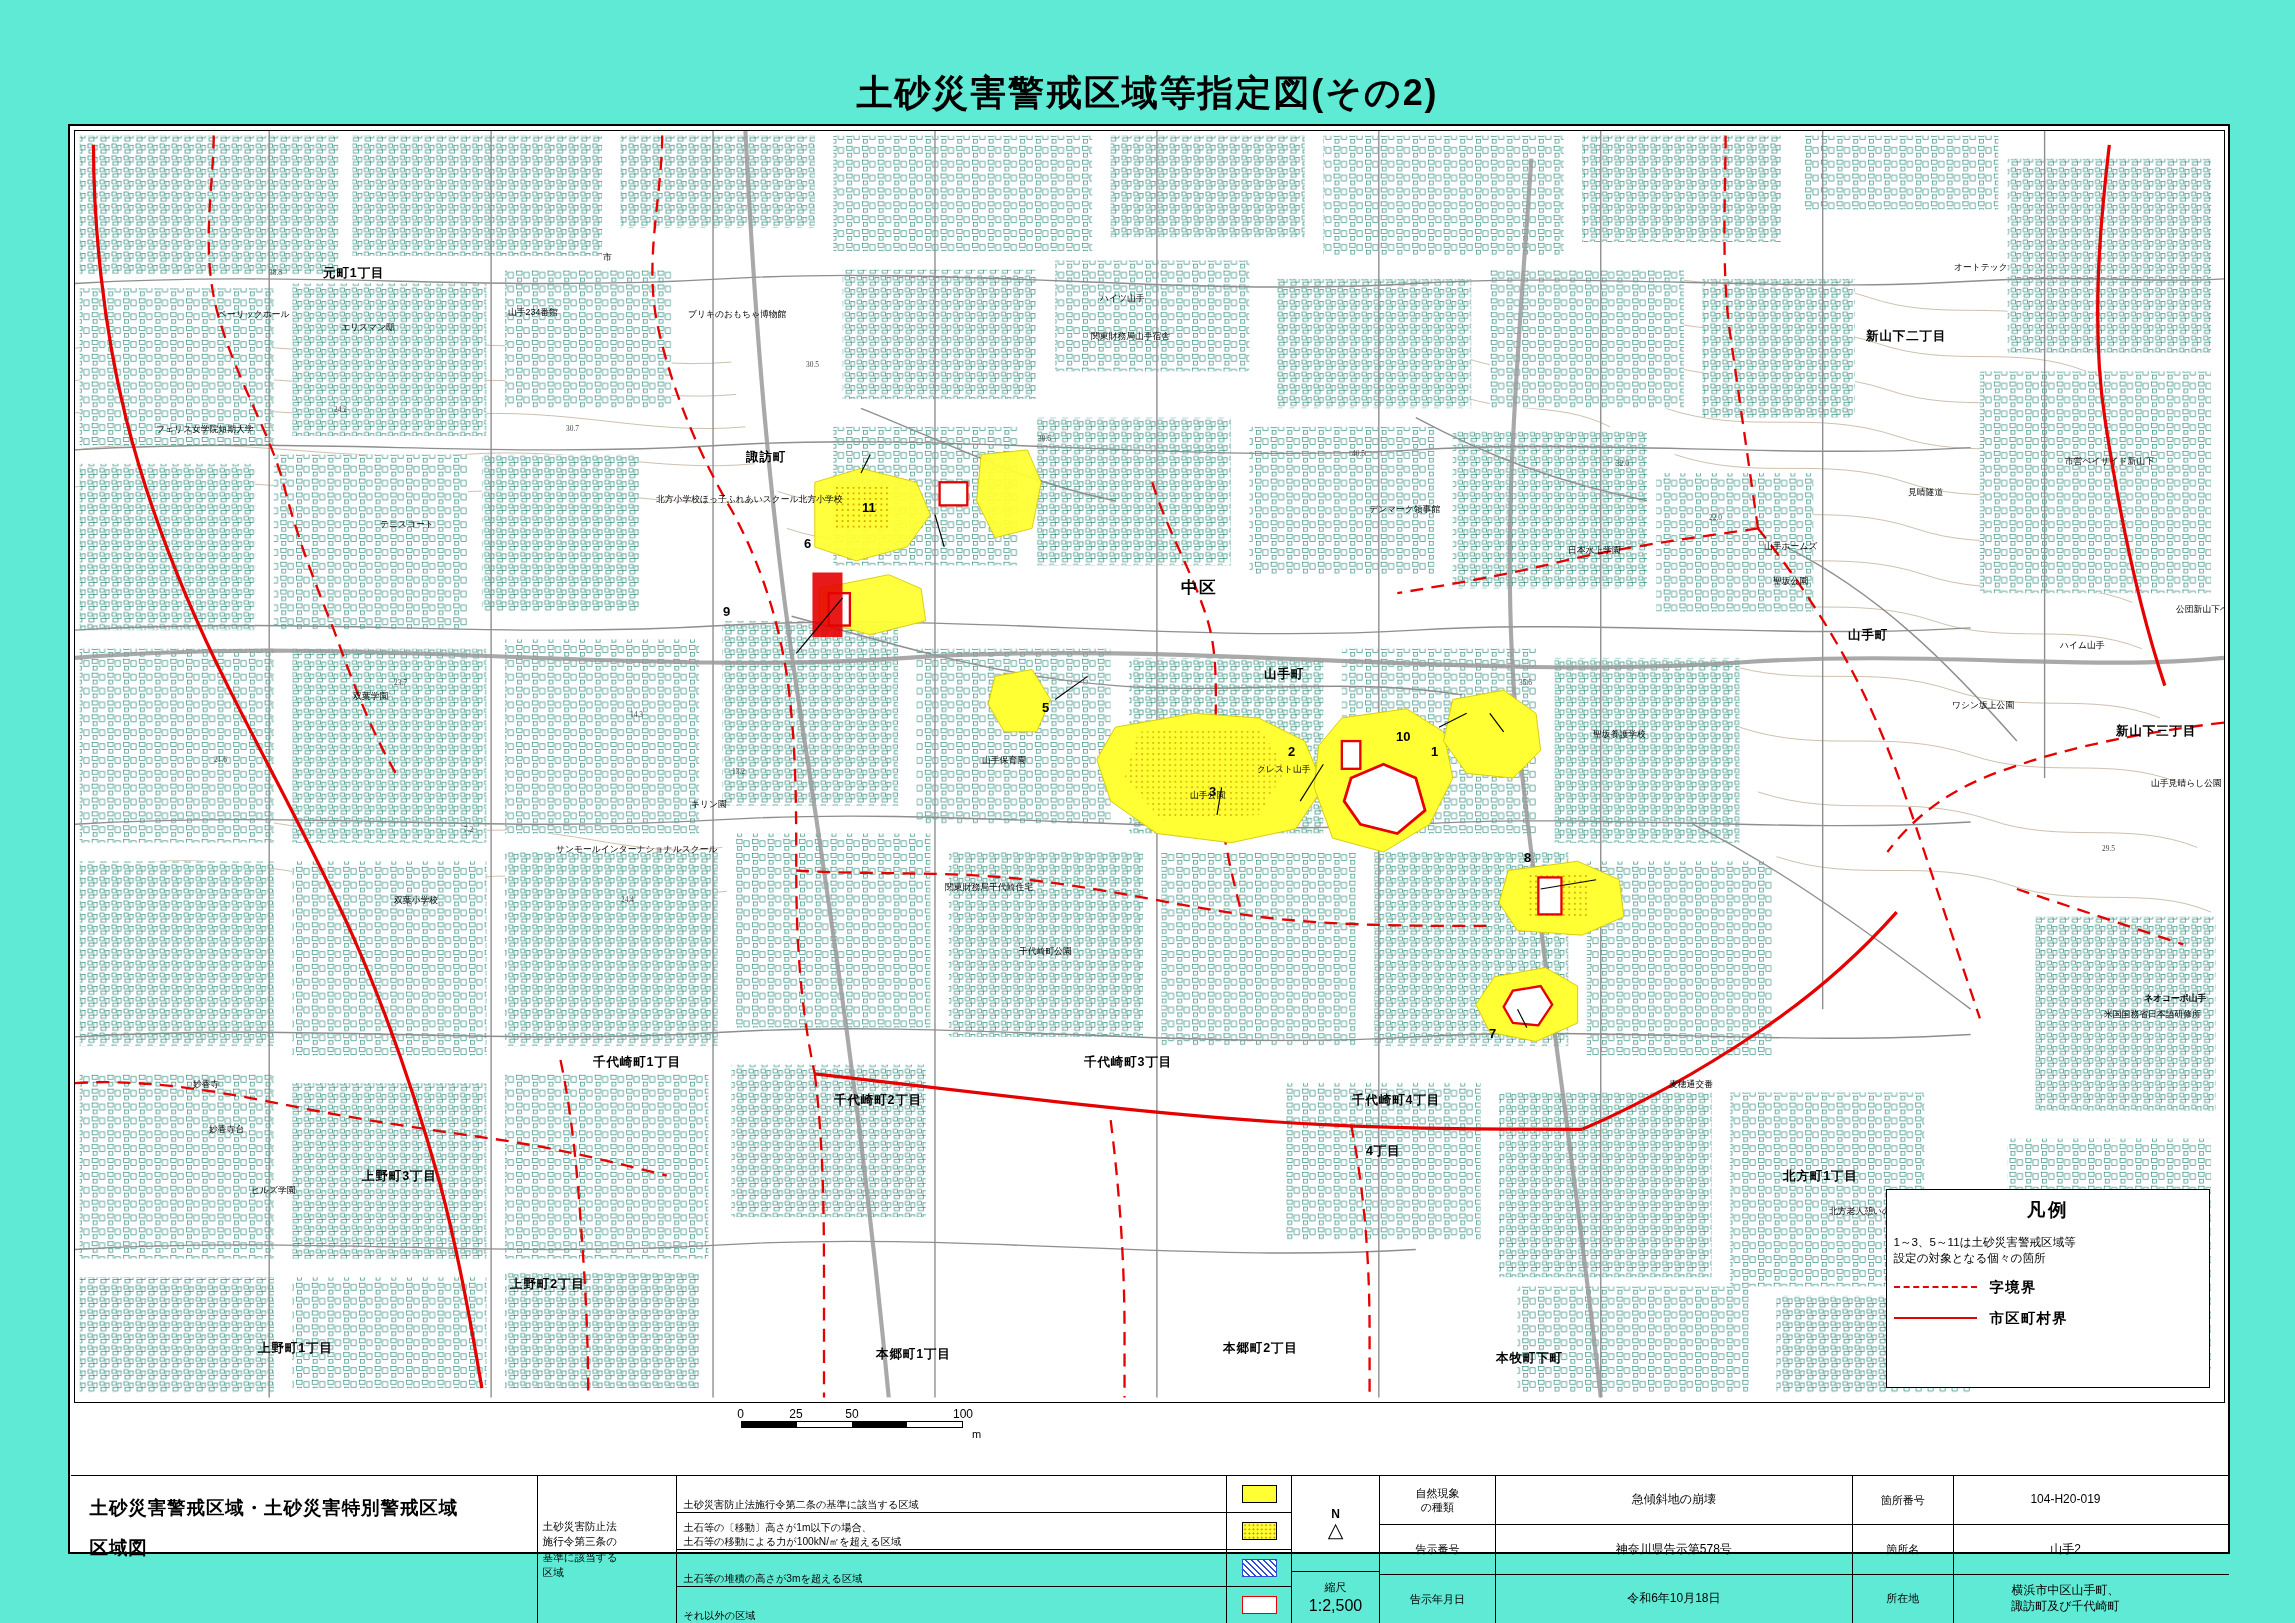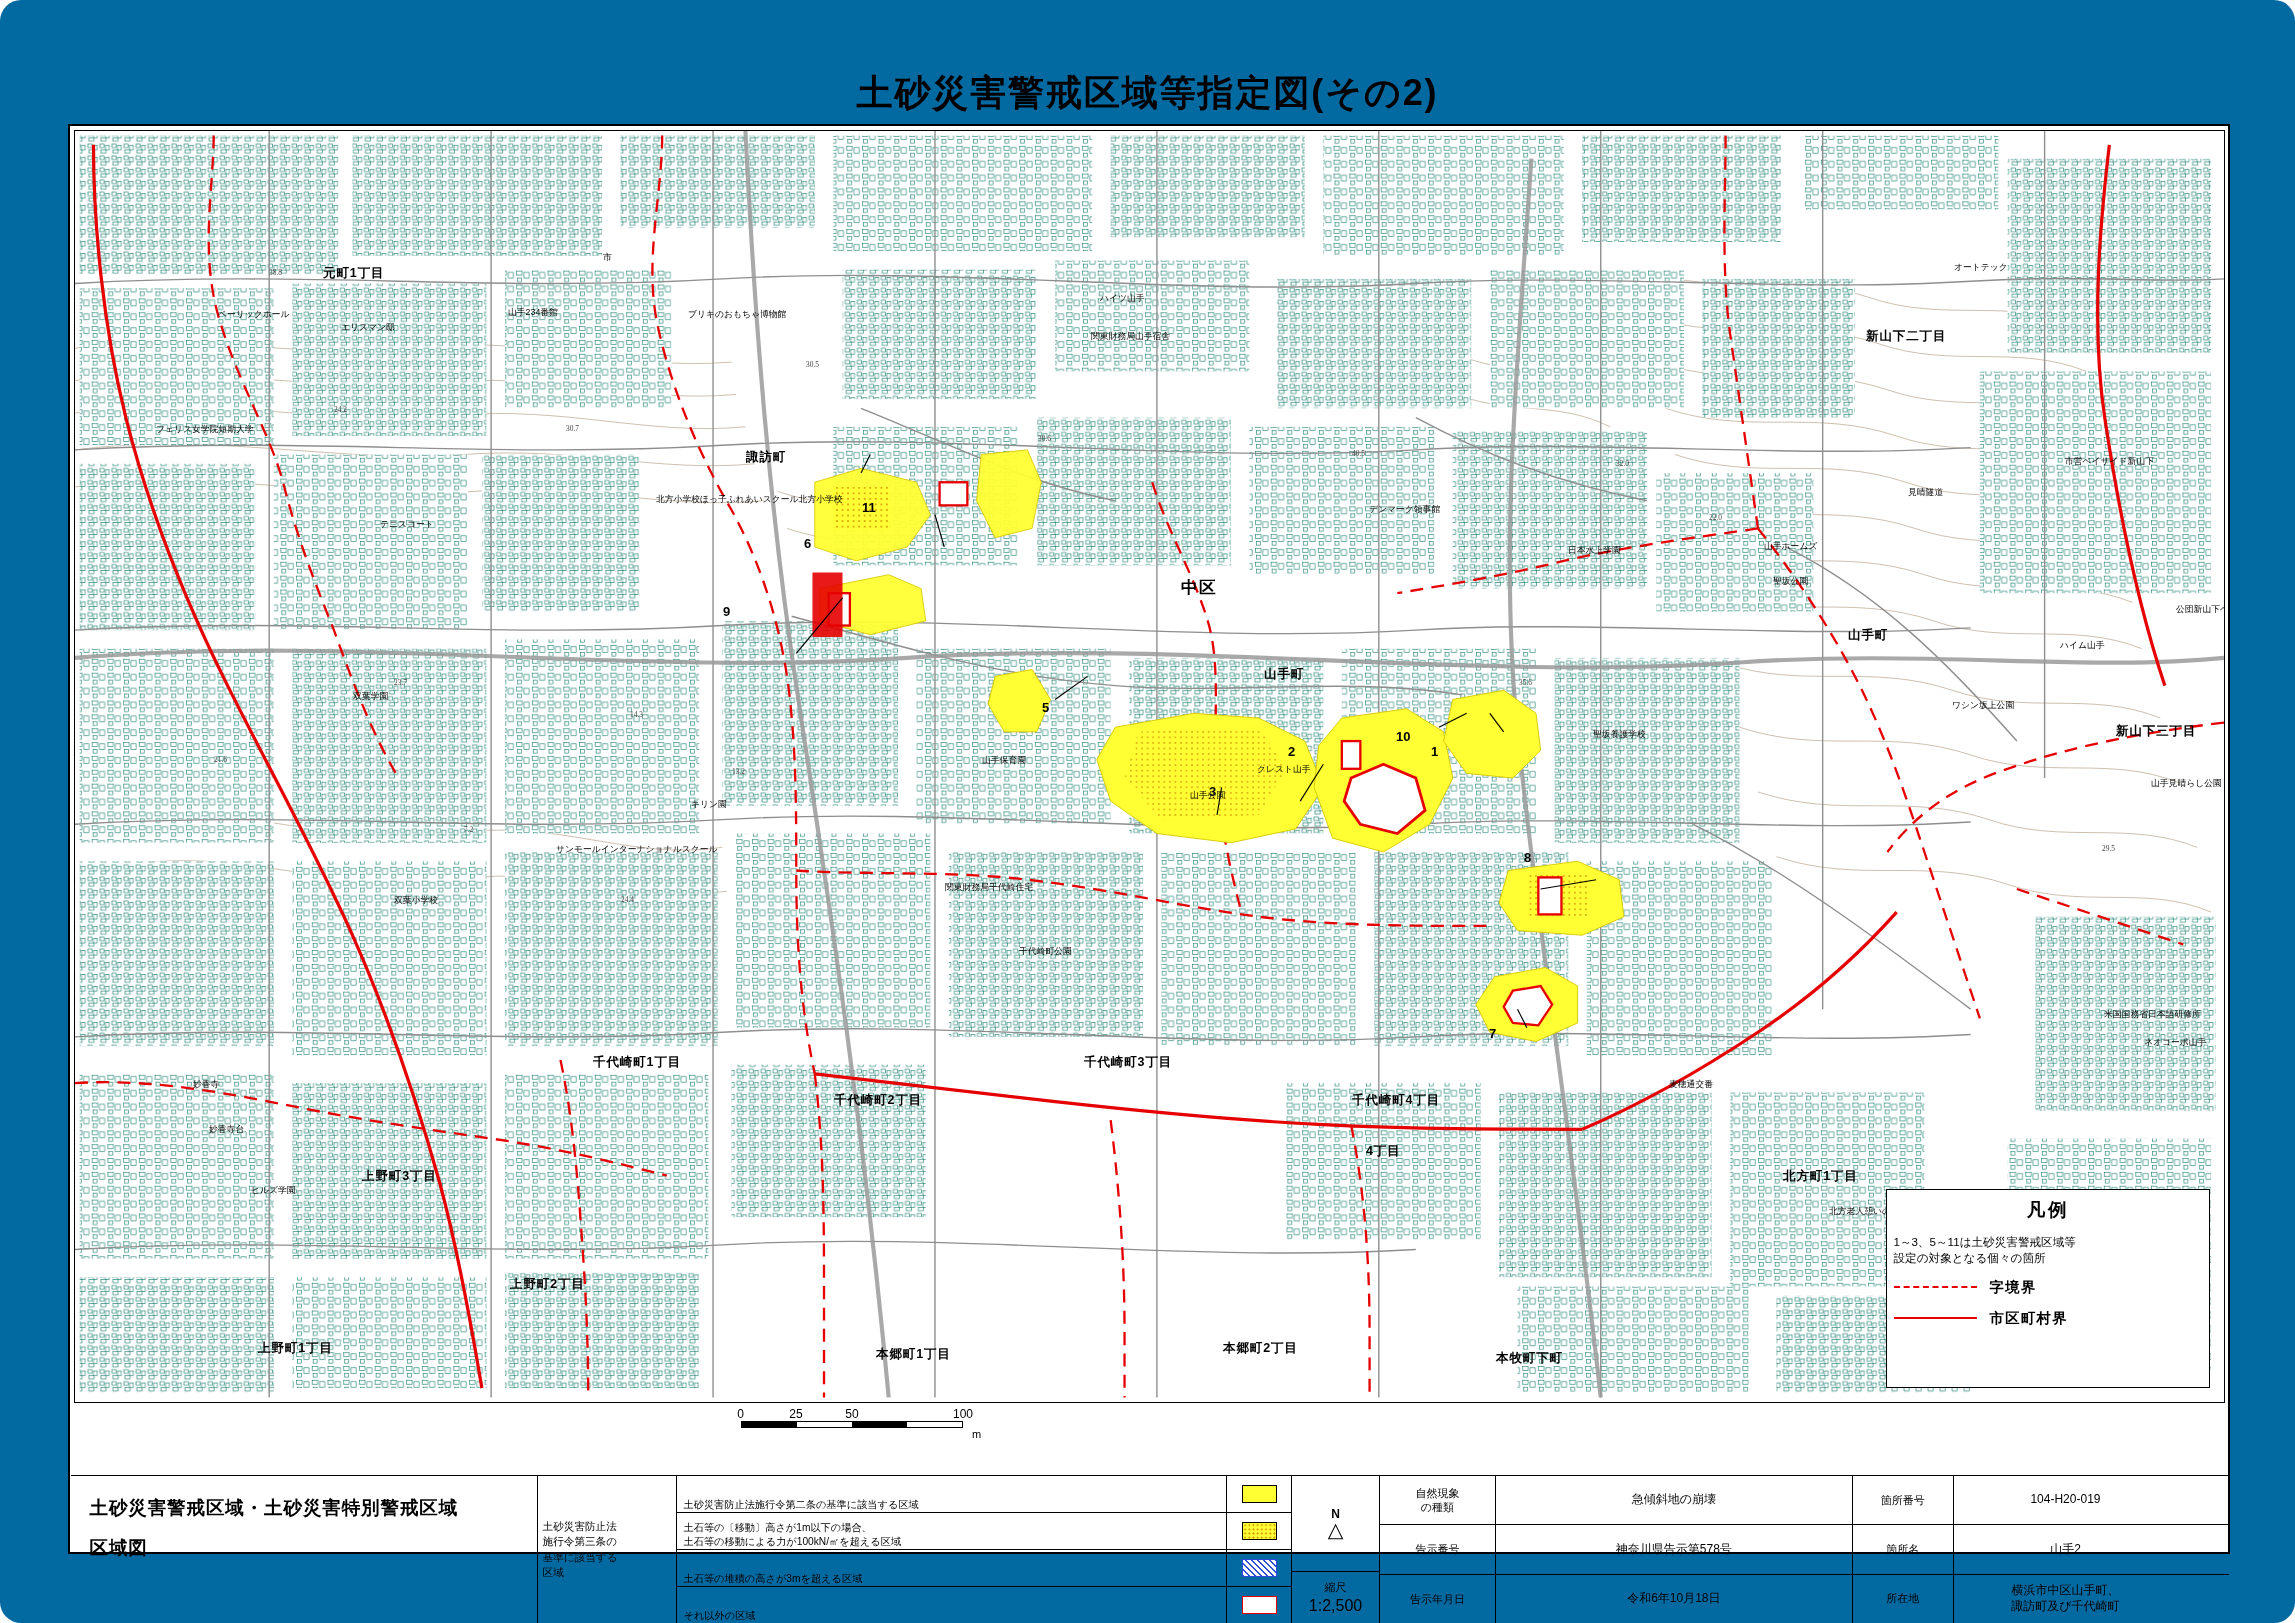--- a/index.html
+++ b/index.html
@@ -1,17 +1,17 @@
 <!DOCTYPE html>
 <html style="font-size:7.4px"><head>
 <meta charset="utf-8">
 <style>
   html,body{margin:0;padding:0;background:#ffffff;}
   body{font-family:"Liberation Sans","DejaVu Sans",sans-serif;color:#000;}
-  #page{position:relative;width:2295px;height:1623px;background:#0369a1;overflow:hidden;border-radius:21px;}
+  #page{position:relative;width:2295px;height:1623px;background:#5eead4;overflow:hidden;}
 
   
   #map-title{
     position:absolute;left:0;top:69px;width:2295px;text-align:center;
     font-size:36px;font-weight:bold;letter-spacing:1.9px;
   }
 
   
   #outer-frame{
     position:absolute;left:68px;top:124px;width:2162px;height:1430px;
@@ -364,21 +364,21 @@
         <div class="mlabel" style="left: 1115px; top: 659px;">山手公園</div>
         <div class="mlabel" style="left: 1518px; top: 598px;">聖坂養護学校</div>
         <div class="mlabel" style="left: 481px; top: 713px;">サンモールインターナショナルスクール</div>
         <div class="mlabel" style="left: 319px; top: 764px;">双葉小学校</div>
         <div class="mlabel" style="left: 870px; top: 751px;">関東財務局千代崎住宅</div>
         <div class="mlabel" style="left: 944px; top: 815px;">千代崎町公園</div>
         <div class="mlabel" style="left: 118px; top: 948px;">妙香寺</div>
         <div class="mlabel" style="left: 134px; top: 993px;">妙香寺台</div>
         <div class="mlabel" style="left: 176px; top: 1054px;">ヒルズ学園</div>
         <div class="mlabel" style="left: 2029px; top: 878px;">米国国務省日本語研修所</div>
-        <div class="mlabel" style="left: 2069px; top: 906px;">ネオコーポ山手</div>
+        <div class="mlabel" style="left: 2069px; top: 862px; font-weight: bold;">ネオコーポ山手</div>
         <div class="mlabel" style="left: 1754px; top: 1075px;">北方老人憩いの家</div>
         <div class="mlabel" style="left: 1594px; top: 948px;">麦穂通交番</div>
         <div class="mlabel" style="left: 528px; top: 121px;">市</div>
         <div class="mlabel num" style="left: 787px; top: 369px;">11</div>
         <div class="mlabel num" style="left: 729px; top: 405px;">6</div>
         <div class="mlabel num" style="left: 648px; top: 473px;">9</div>
         <div class="mlabel num" style="left: 967px; top: 569px;">5</div>
         <div class="mlabel num" style="left: 1213px; top: 613px;">2</div>
         <div class="mlabel num" style="left: 1321px; top: 598px;">10</div>
         <div class="mlabel num" style="left: 1356px; top: 613px;">1</div>

